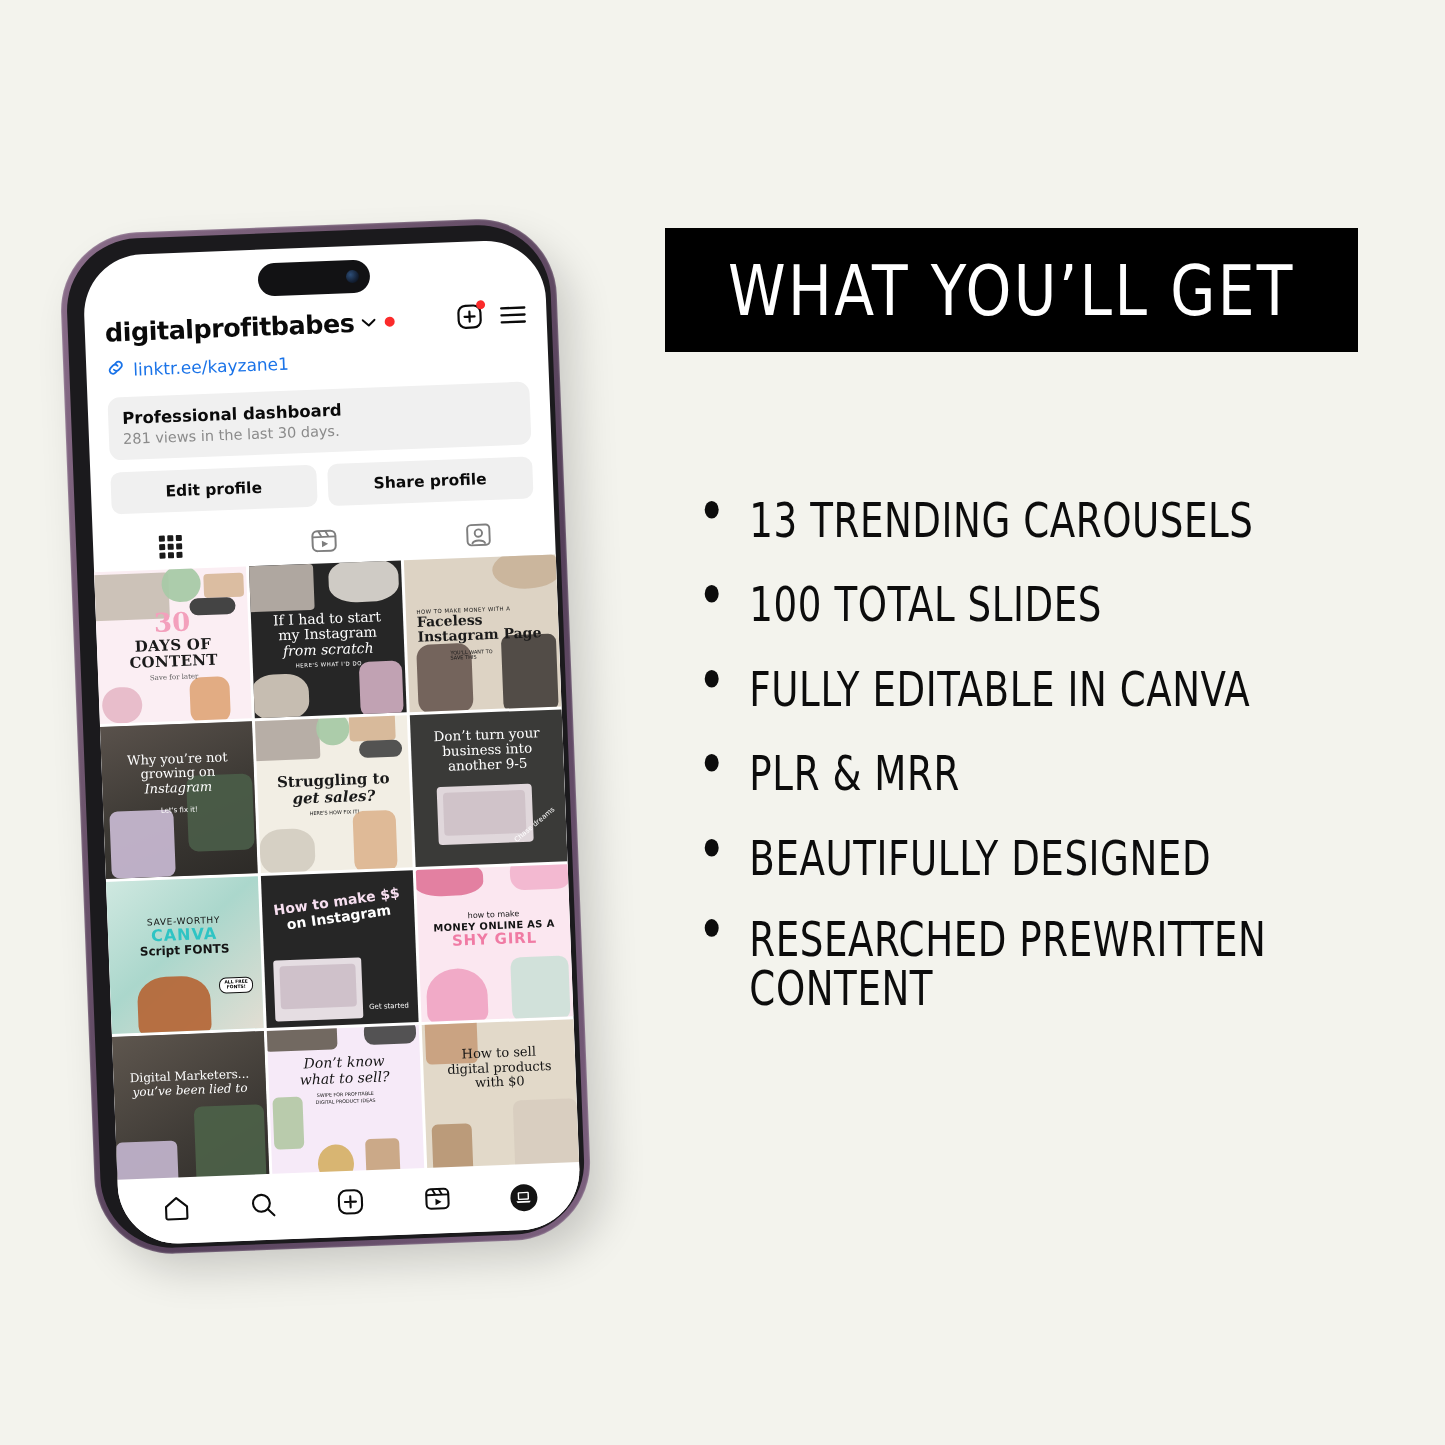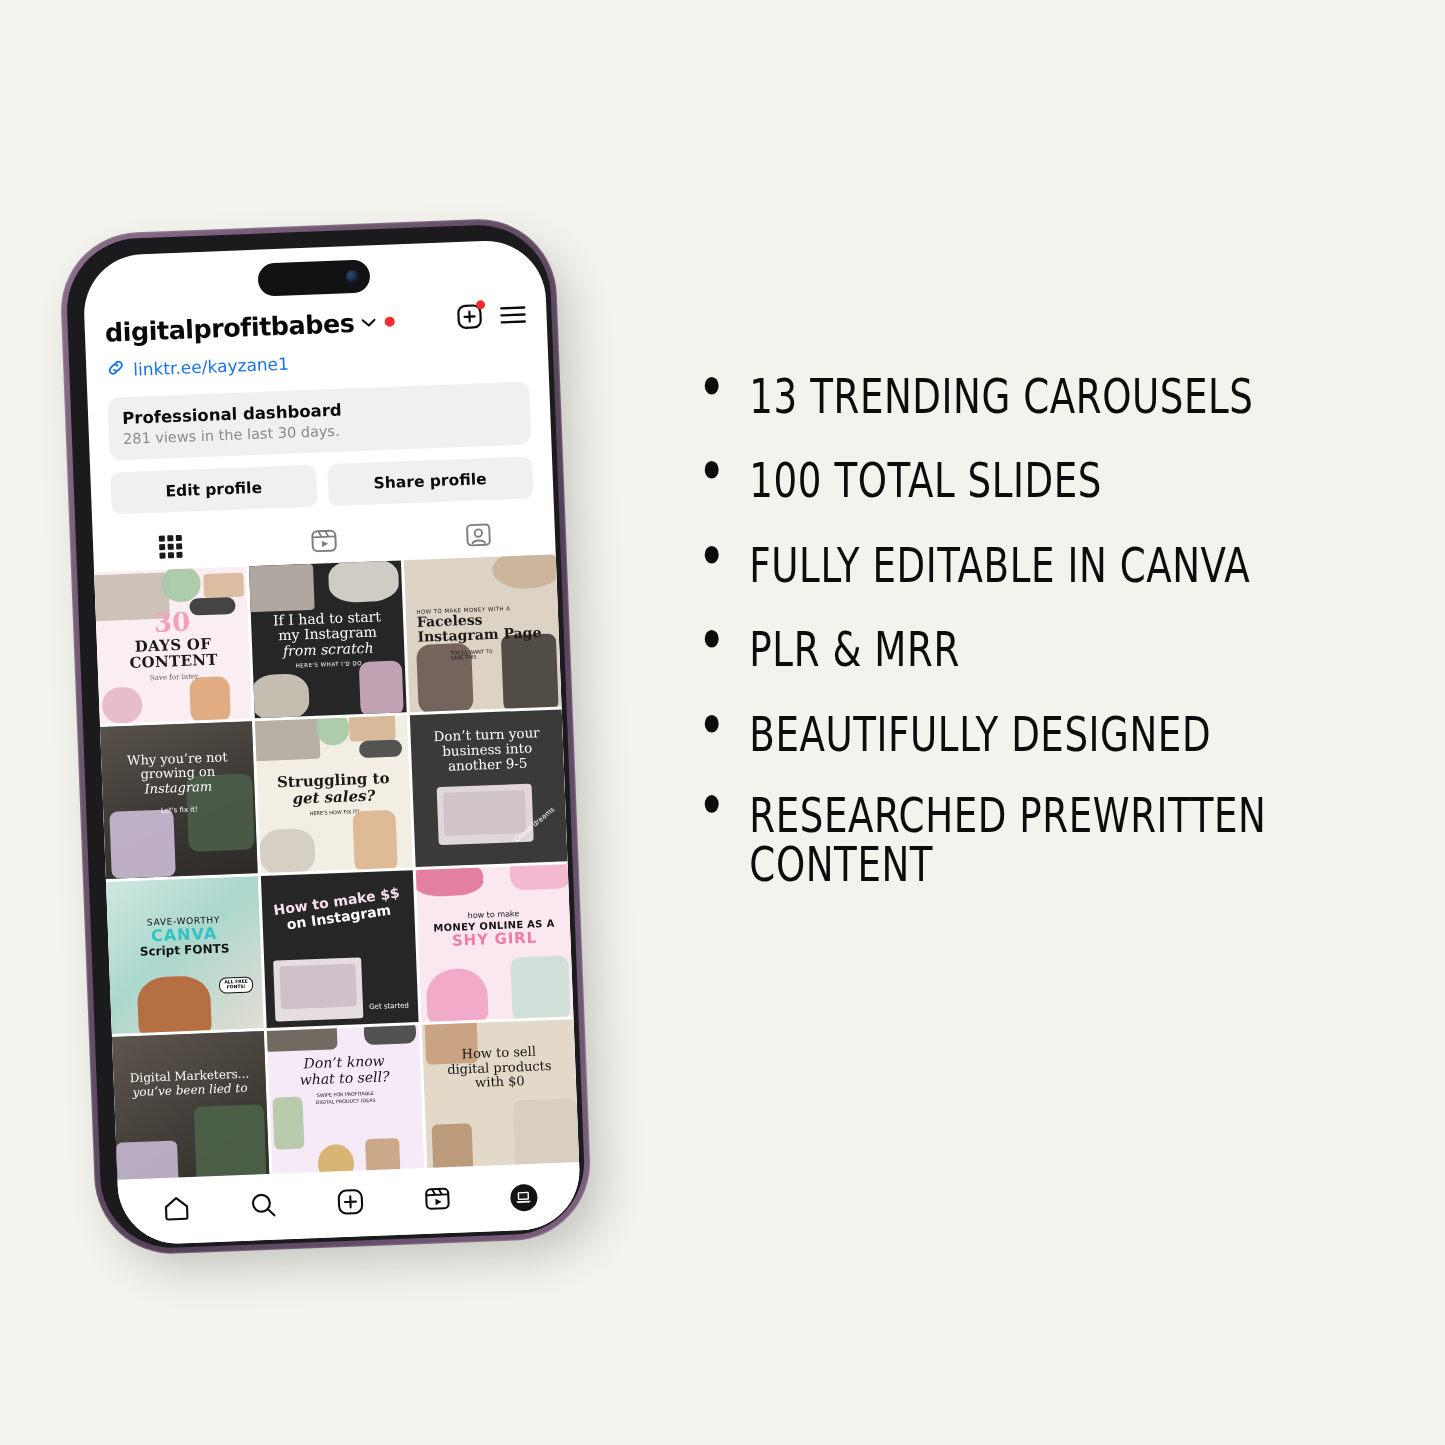--- a/index.html
+++ b/index.html
@@ -182,20 +182,23 @@
   }
   #nav-profile-avatar{
     width:27px;height:27px;border-radius:50%;background:#131313;
     display:flex;align-items:center;justify-content:center;
   }
 </style>
 </head>
 <body>
 
 <div id="right-panel">
+  <div id="headline-banner">
+    <span id="headline-text">WHAT YOU’LL GET</span>
+  </div>
   <ul id="benefits-list">
     <li><span class="bullet-dot"></span><span>13 TRENDING CAROUSELS</span></li>
     <li><span class="bullet-dot"></span><span>100 TOTAL SLIDES</span></li>
     <li><span class="bullet-dot"></span><span>FULLY EDITABLE IN CANVA</span></li>
     <li><span class="bullet-dot"></span><span>PLR &amp; MRR</span></li>
     <li><span class="bullet-dot"></span><span>BEAUTIFULLY DESIGNED</span></li>
     <li><span class="bullet-dot"></span><span>RESEARCHED PREWRITTEN CONTENT</span></li>
   </ul>
 </div>
 

